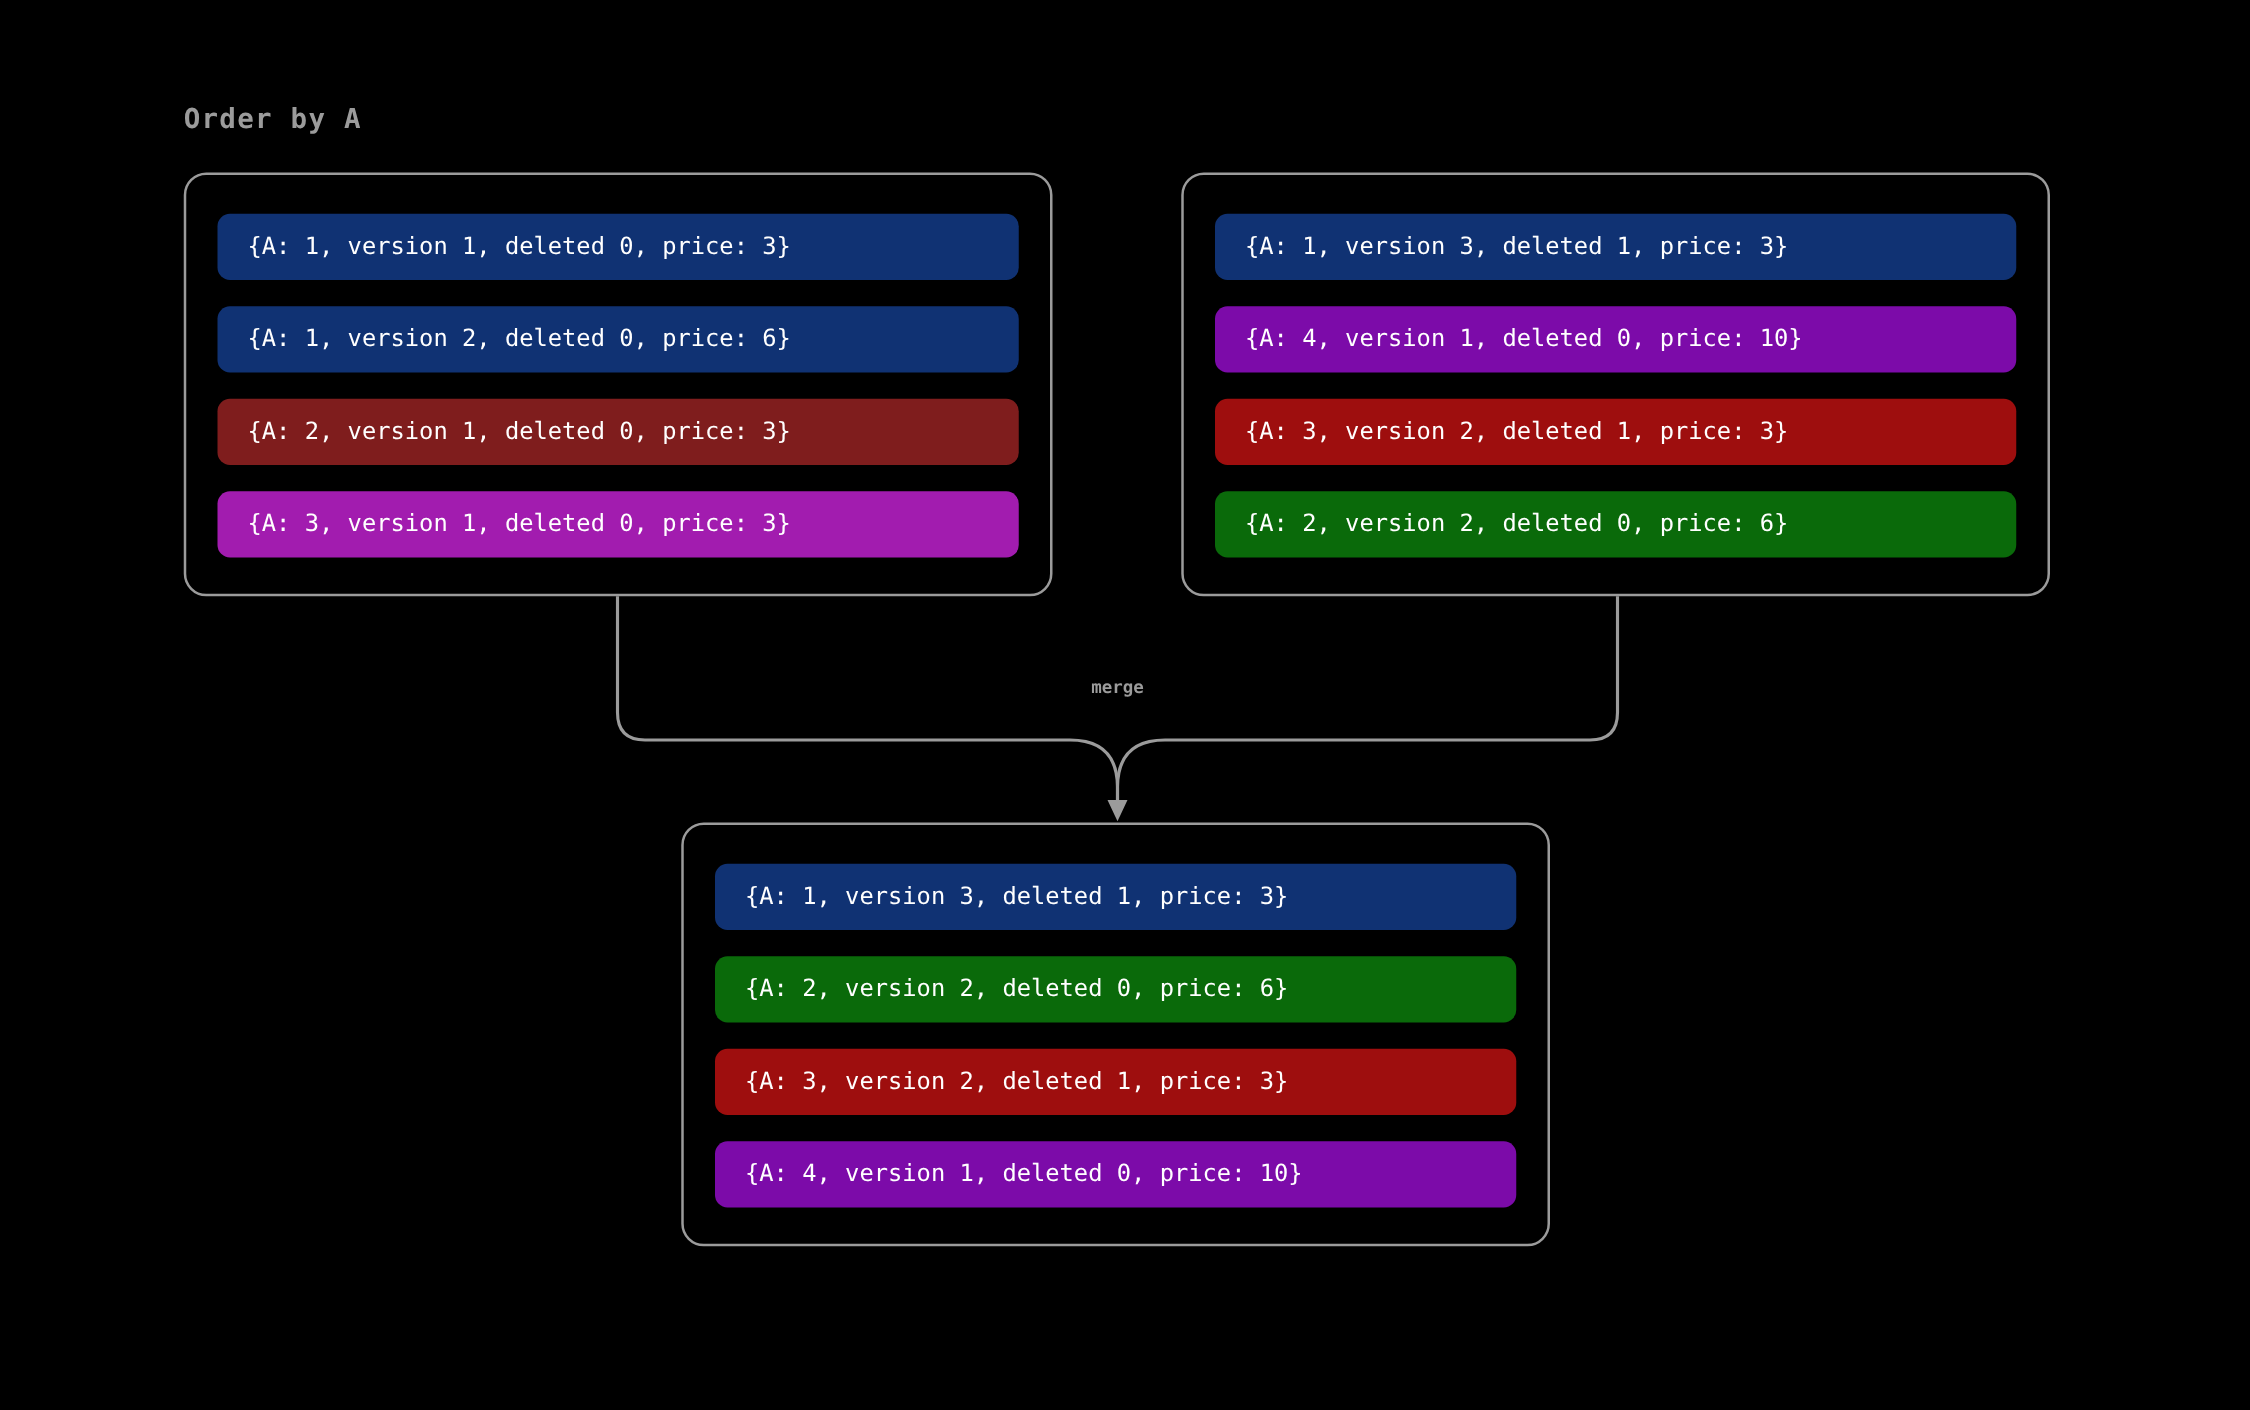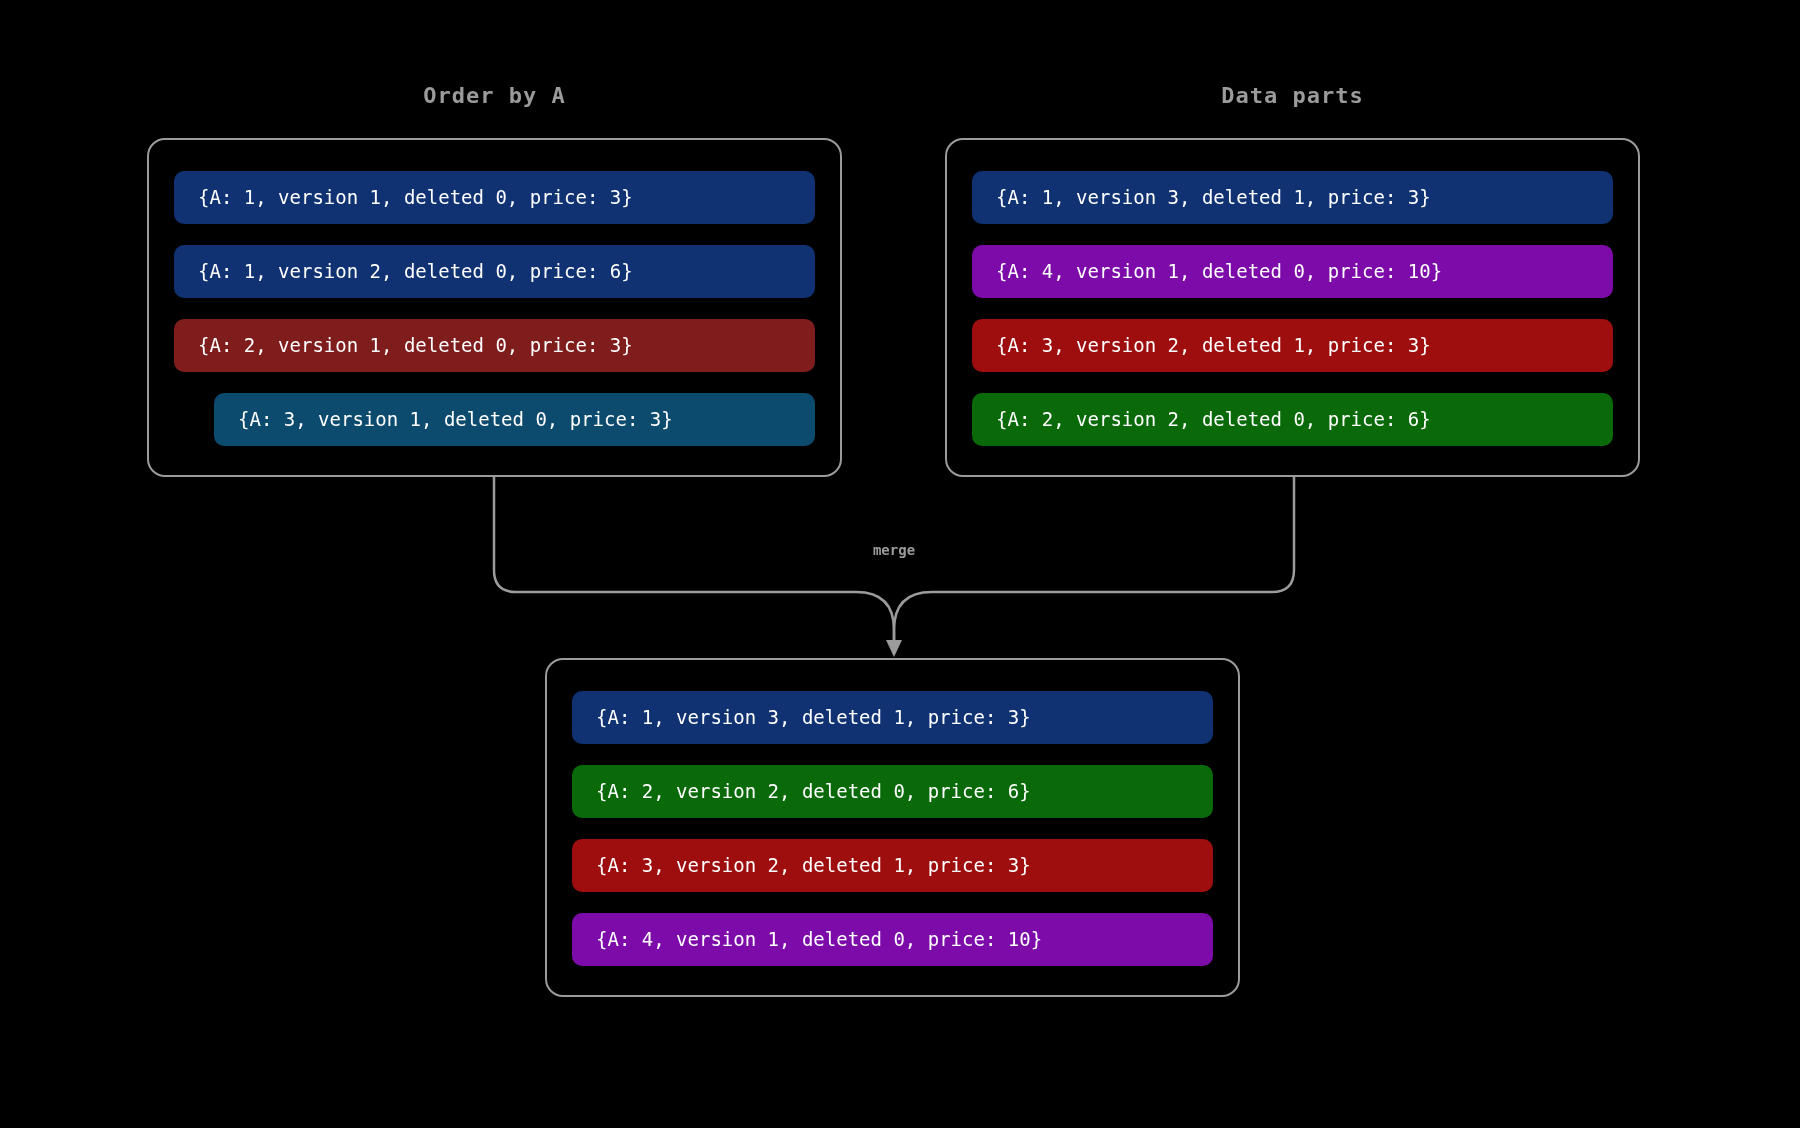--- a/index.html
+++ b/index.html
@@ -35,21 +35,21 @@
     display: flex;
     flex-direction: column;
     gap: 21px;
     background: transparent;
   }
   .box-title {
     position: absolute;
     top: -55px;
     left: 0;
     width: 100%;
-    text-align: center;
+    text-align: left;
     font-size: 22px;
     font-weight: bold;
     color: #9b9b9b;
     letter-spacing: 1px;
     white-space: pre;
   }
   .row {
     height: 53px;
     flex: 0 0 53px;
     border-radius: 10px;
@@ -81,26 +81,25 @@
     <path d="M 1294 477 L 1294 570 Q 1294 592 1272 592 L 932 592 Q 894 592 894 630 L 894 642" fill="none" stroke-width="2.5" stroke="#9b9b9b"></path>
     <polygon points="886,640 902,640 894,657" fill="#9b9b9b"></polygon>
   </svg>
 
   <div class="group" style="left:147px; top:138px">
     <div class="box-title">Order by A</div>
     <div class="box">
         <div class="row" style="background: rgb(16, 50, 115);"><span>{A: 1, version 1, deleted 0, price: 3}</span></div>
         <div class="row" style="background: rgb(16, 50, 115);"><span>{A: 1, version 2, deleted 0, price: 6}</span></div>
         <div class="row" style="background: #7f1d1d;"><span>{A: 2, version 1, deleted 0, price: 3}</span></div>
-        <div class="row" style="background: #0c4a6e; margin-left: 40px;"><span>{A: 3, version 1, deleted 0, price: 3}</span></div>
+        <div class="row" style="background: #a21caf;"><span>{A: 3, version 1, deleted 0, price: 3}</span></div>
       </div>
   </div>
 
   <div class="group" style="left:945px; top:138px">
-    <div class="box-title">Data parts</div>
     <div class="box">
         <div class="row" style="background: rgb(16, 50, 115);"><span>{A: 1, version 3, deleted 1, price: 3}</span></div>
         <div class="row" style="background: rgb(124, 11, 169);"><span>{A: 4, version 1, deleted 0, price: 10}</span></div>
         <div class="row" style="background: rgb(158, 14, 14);"><span>{A: 3, version 2, deleted 1, price: 3}</span></div>
         <div class="row" style="background: rgb(10, 106, 10);"><span>{A: 2, version 2, deleted 0, price: 6}</span></div>
       </div>
   </div>
 
   <div class="group" style="left:545px; top:658px">
     <div class="box">

